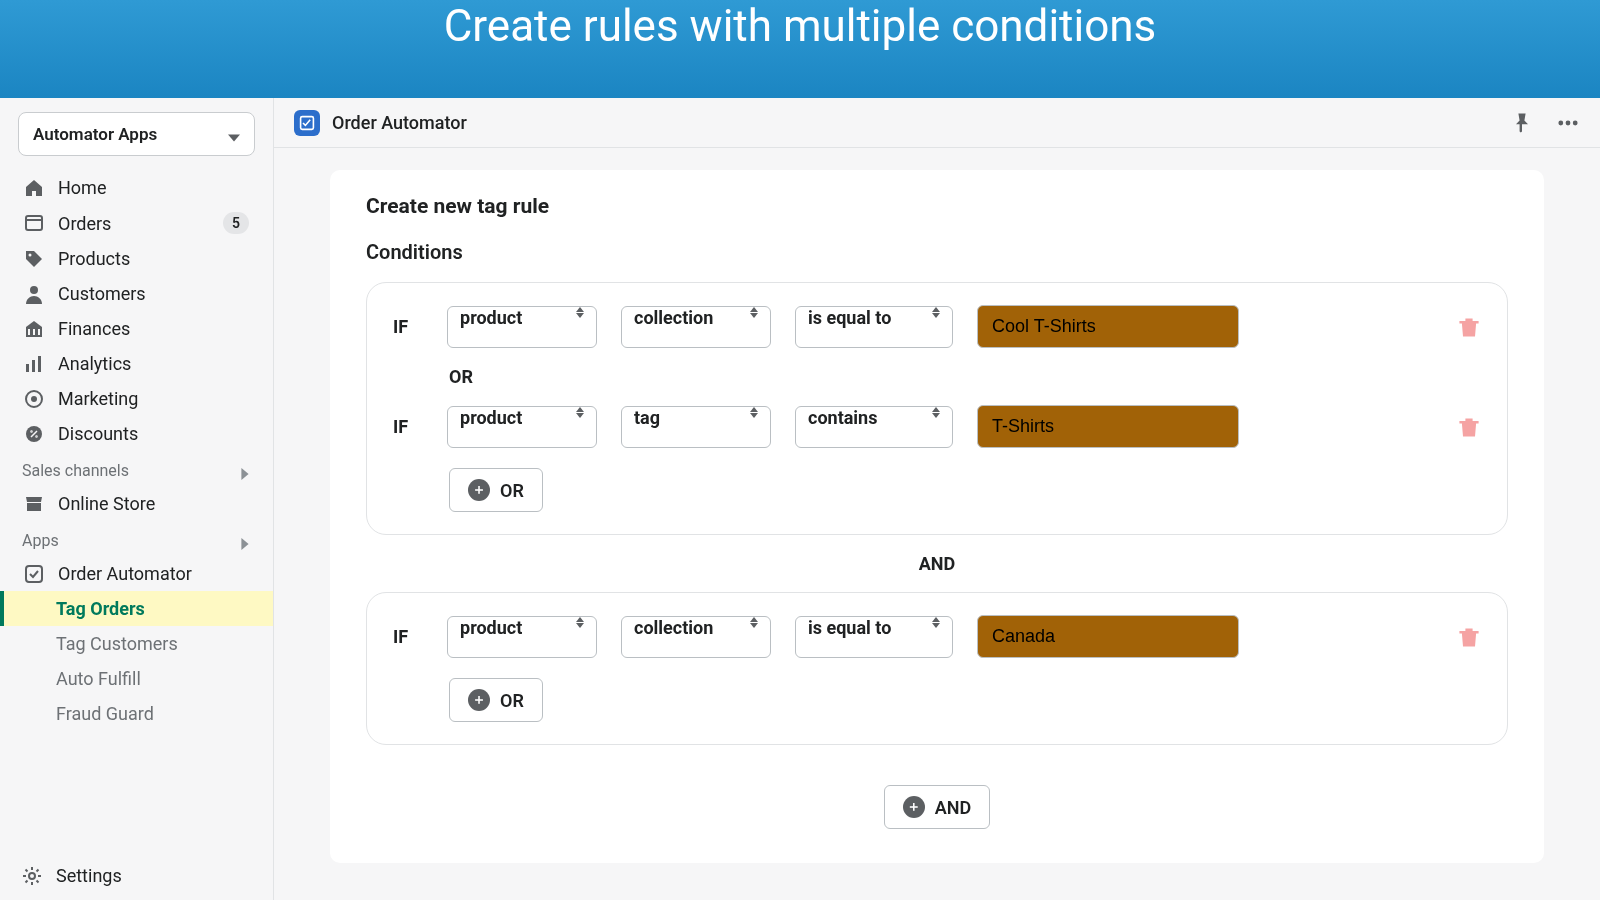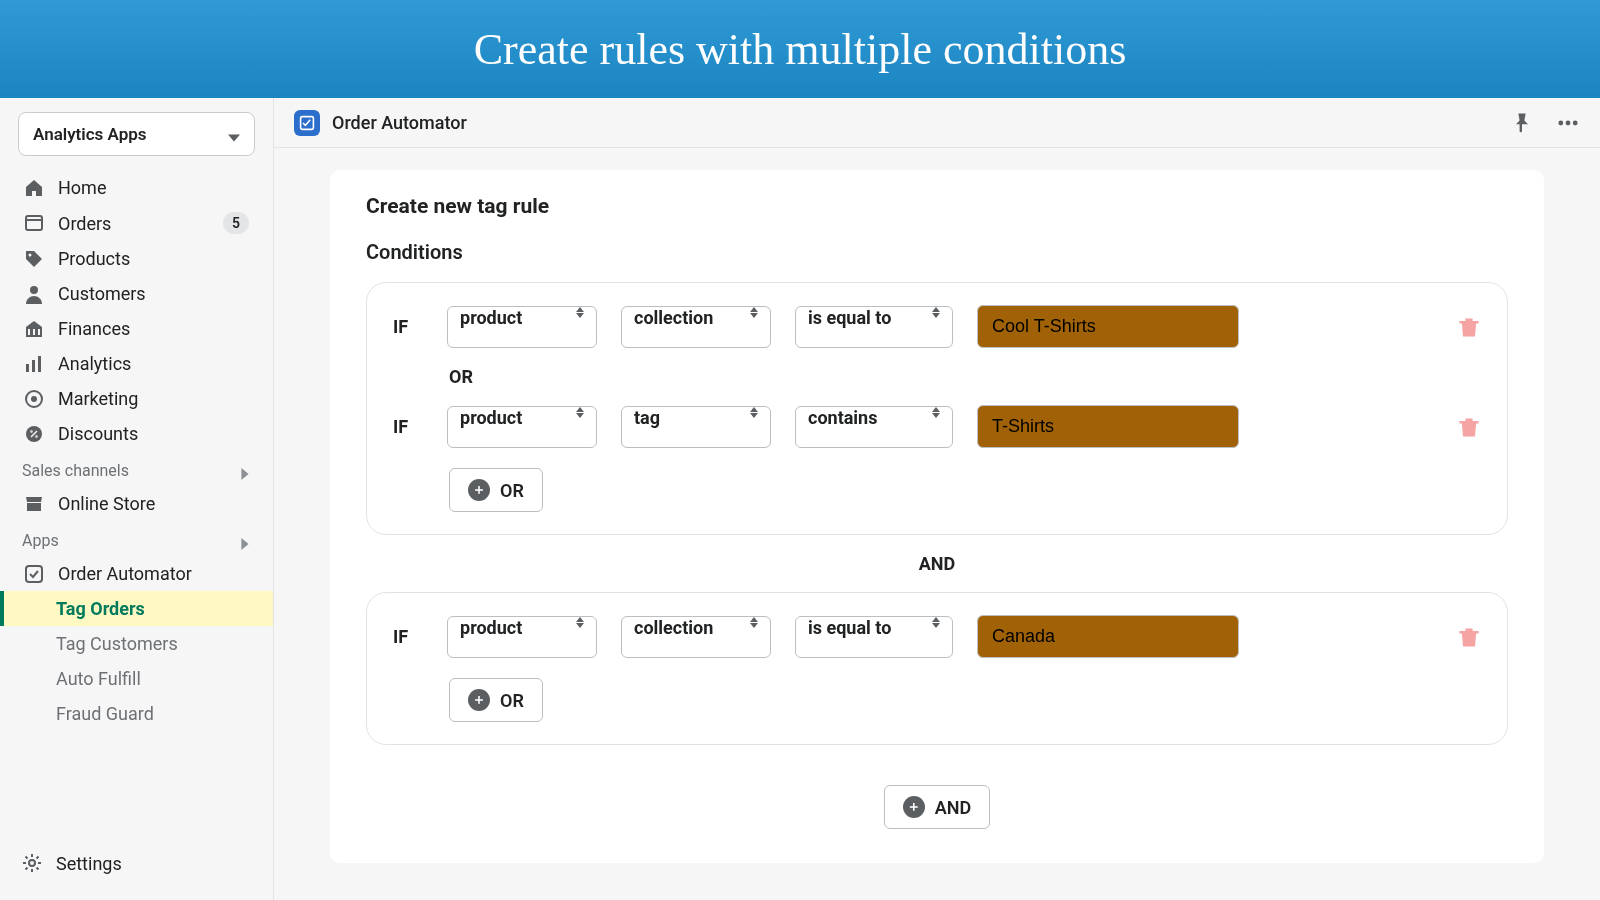--- a/index.html
+++ b/index.html
@@ -1,22 +1,22 @@
 <!DOCTYPE html>
 <html><head>
 <meta charset="utf-8">
 <style>
   * { box-sizing: border-box; margin: 0; padding: 0; }
   body { font-family: -apple-system, BlinkMacSystemFont, "Segoe UI", Roboto, sans-serif; background: #f6f6f7; color: #202223; width:1600px; height:900px; overflow:hidden; }
 
   .banner {
     height: 98px;
     background: linear-gradient(180deg, #2f9ad4 0%, #1b85c2 100%);
-    display: flex; align-items: center; justify-content: center;
-    color: #fff; font-size: 44px; font-weight: 400; font-family: Liberation Serif, serif;
+    display: flex; justify-content: center;
+    color: #fff; font-size: 44px; font-weight: 400;
   }
 
   .app { display:flex; height: calc(900px - 98px); }
 
   
   .sidebar {
     width: 274px; background:#f6f6f7; border-right:1px solid #e1e3e5;
     padding-top: 14px; font-size:16px;
   }
   .store-switch {
@@ -33,21 +33,21 @@
     margin-left:auto; background:#e4e5e7; border-radius:12px; min-width:26px; height:22px;
     display:flex; align-items:center; justify-content:center; font-size:14px; font-weight:600; padding:0 8px;
   }
   .section-hdr {
     display:flex; align-items:center; justify-content:space-between;
     padding:10px 22px 6px; color:#6d7175; font-size:16px;
   }
   .sub-item { padding:7px 22px 7px 56px; font-size:18px; color:#6d7175; cursor:pointer;}
   .sub-item.selected { background:#fef9c3; color:#007a5c; font-weight:700; border-radius:0;}
   .sub-item.selected::before { content:""; position:absolute; left:0; top:0; bottom:0; width:4px; background:#007a5c;}
-  .settings-item { display:flex; gap:14px; align-items:flex-start; padding:8px 22px; font-size:18px; position:absolute; bottom:18px;}
+  .settings-item { display:flex; gap:14px; align-items:center; padding:8px 22px; font-size:18px; position:absolute; bottom:6px;}
 
   
   .main { flex:1; display:flex; flex-direction:column; }
   .topbar {
     height:50px; border-bottom:1px solid #e1e3e5; background:#f6f6f7;
     display:flex; align-items:center; padding:0 20px; gap:12px;
   }
   .app-badge { width:26px; height:26px; background:#2c6ecb; border-radius:6px; display:flex; align-items:center;justify-content:center; color:#fff;}
   .topbar .title { font-size:18px; font-weight:500;}
   .topbar .spacer { flex:1;}
@@ -94,21 +94,21 @@
 <body>
 
 <div class="banner">
   <span>Create rules with multiple conditions</span>
 </div>
 
 <div class="app">
 
   <div class="sidebar" style="position:relative;">
     <div class="store-switch">
-      <span>Analytics Apps</span>
+      <span>Automator Apps</span>
       <span style="width:12px;height:12px;"><svg viewBox="0 0 10 6">
             <path d="M0 0 L5 6 L10 0" fill="#5c5f62"></path>
           </svg></span>
     </div>
 
     <div class="nav-item">
       <span class="icon">
           <svg viewBox="0 0 20 20">
             <path fill="currentColor" d="M10 2 L18 9v9H12v-5H8v5H2V9z"></path>
           </svg>

